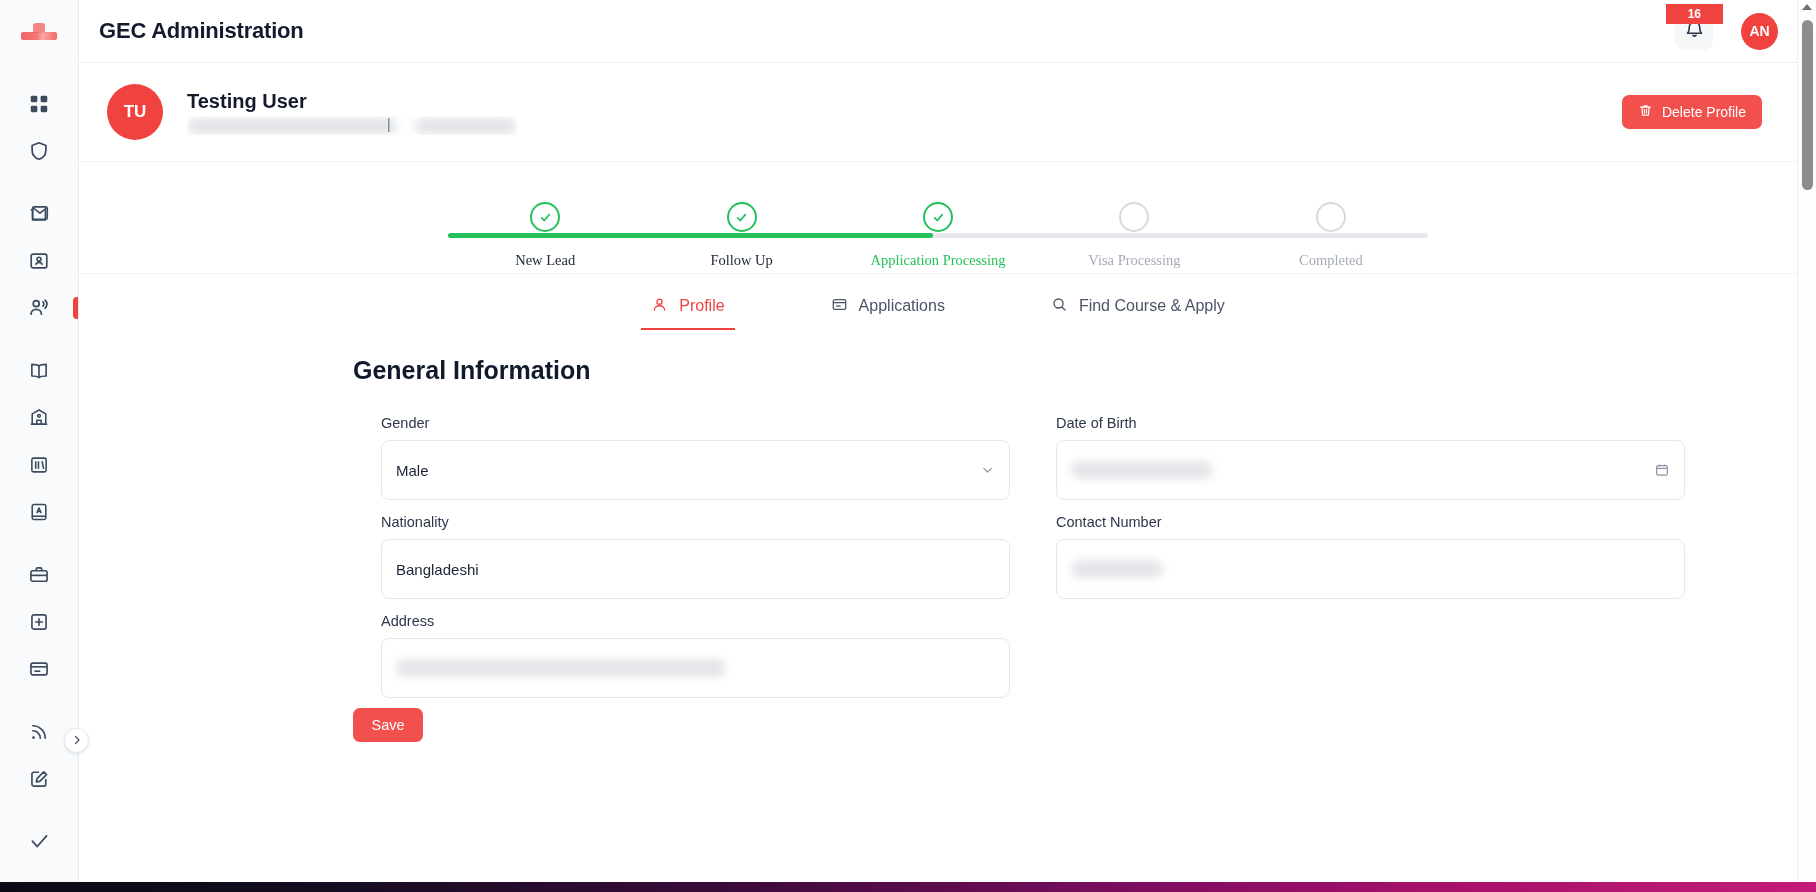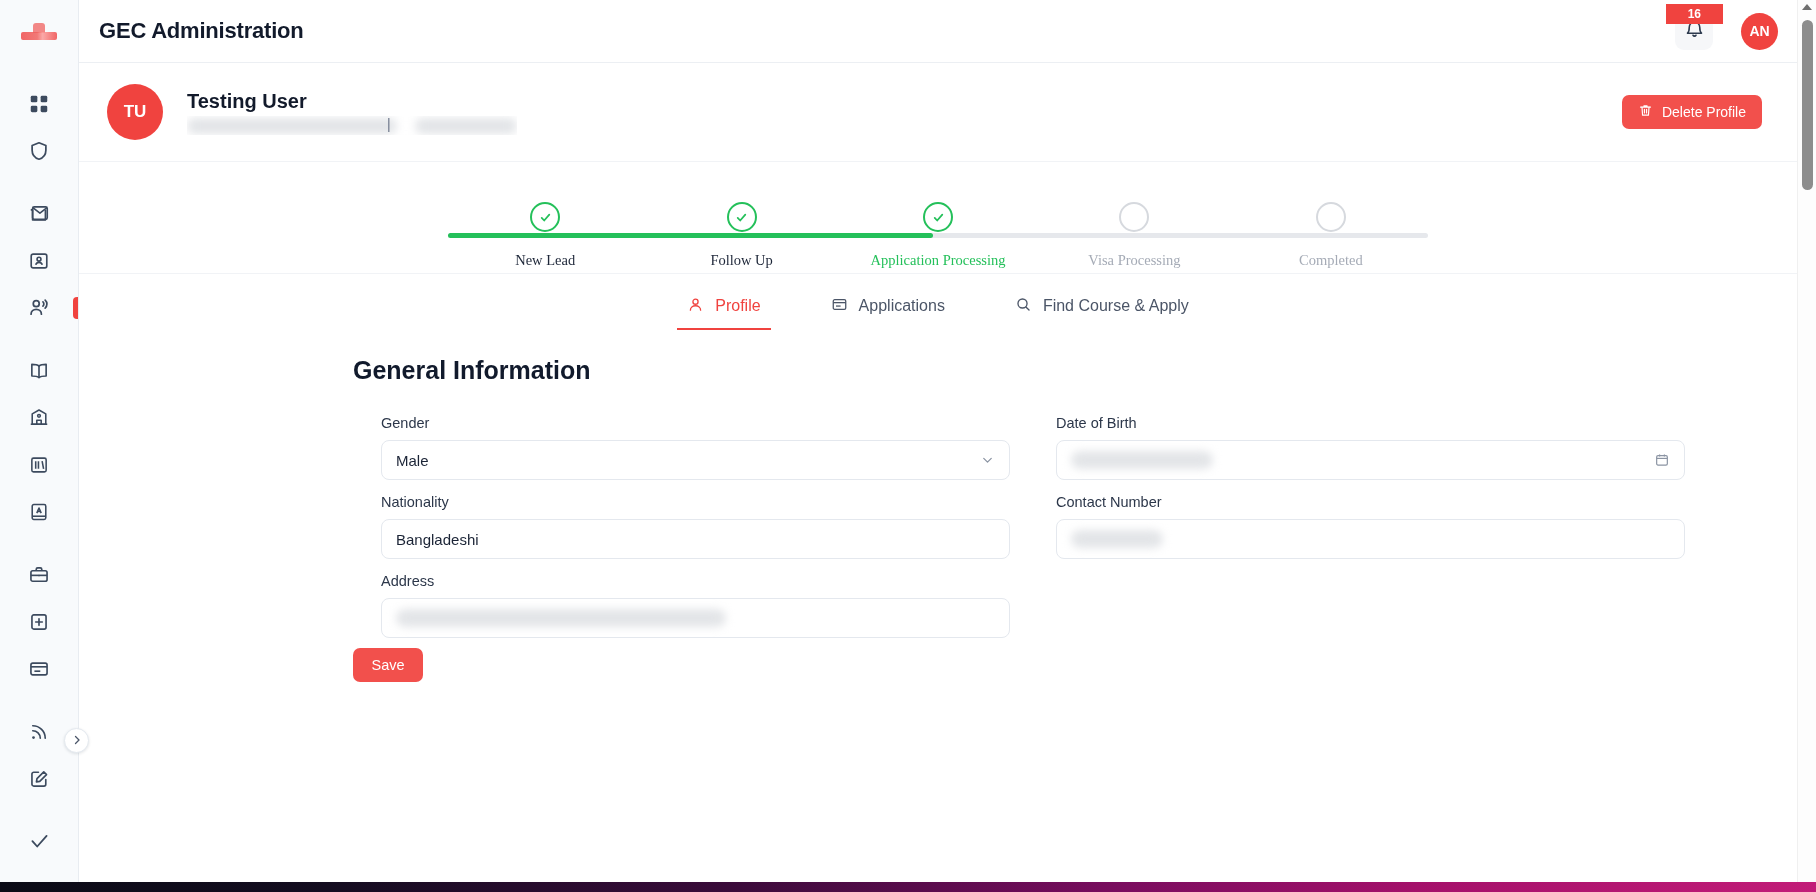--- a/index.html
+++ b/index.html
@@ -194,21 +194,21 @@
     margin-top: 20px;
     font-size: 14.5px; color: #1d2638; white-space: nowrap;
   }
   .step.current .slabel { color: #24c05a; }
   .step.pending .slabel { color: #a5abb6; }
 
   
   #tabs {
     height: 64px;
     display: flex; align-items: center; justify-content: center;
-    gap: 62px;
+    gap: 98px;
     text-align: right;
   }
   .tab {
     display: flex; align-items: center; gap: 11px;
     height: 44px; padding: 0 4px;
     font-size: 16px; color: #4b5567;
     cursor: pointer; position: relative;
   }
   .tab.active { color: #f0433f; }
   .tab.active::after {
@@ -229,21 +229,21 @@
     row-gap: 14px;
   }
   .field { display: flex; flex-direction: column; margin-left: 28px; }
   .field.col1 { grid-column: 1; }
   .field.col2 { grid-column: 3; }
   .flabel {
     font-size: 14.5px; color: #2c374a; margin-bottom: 9px;
   }
   .control {
     position: relative;
-    height: 40px;
+    height: 60px;
     border: 1px solid #e4e8ee;
     border-radius: 8px;
     background: #fff;
     display: flex; align-items: center;
     padding: 0 14px;
     font-size: 15px; color: #1b2436;
   }
   .control .chev, .control .cal {
     position: absolute; right: 14px; top: 50%;
     transform: translateY(-50%);

